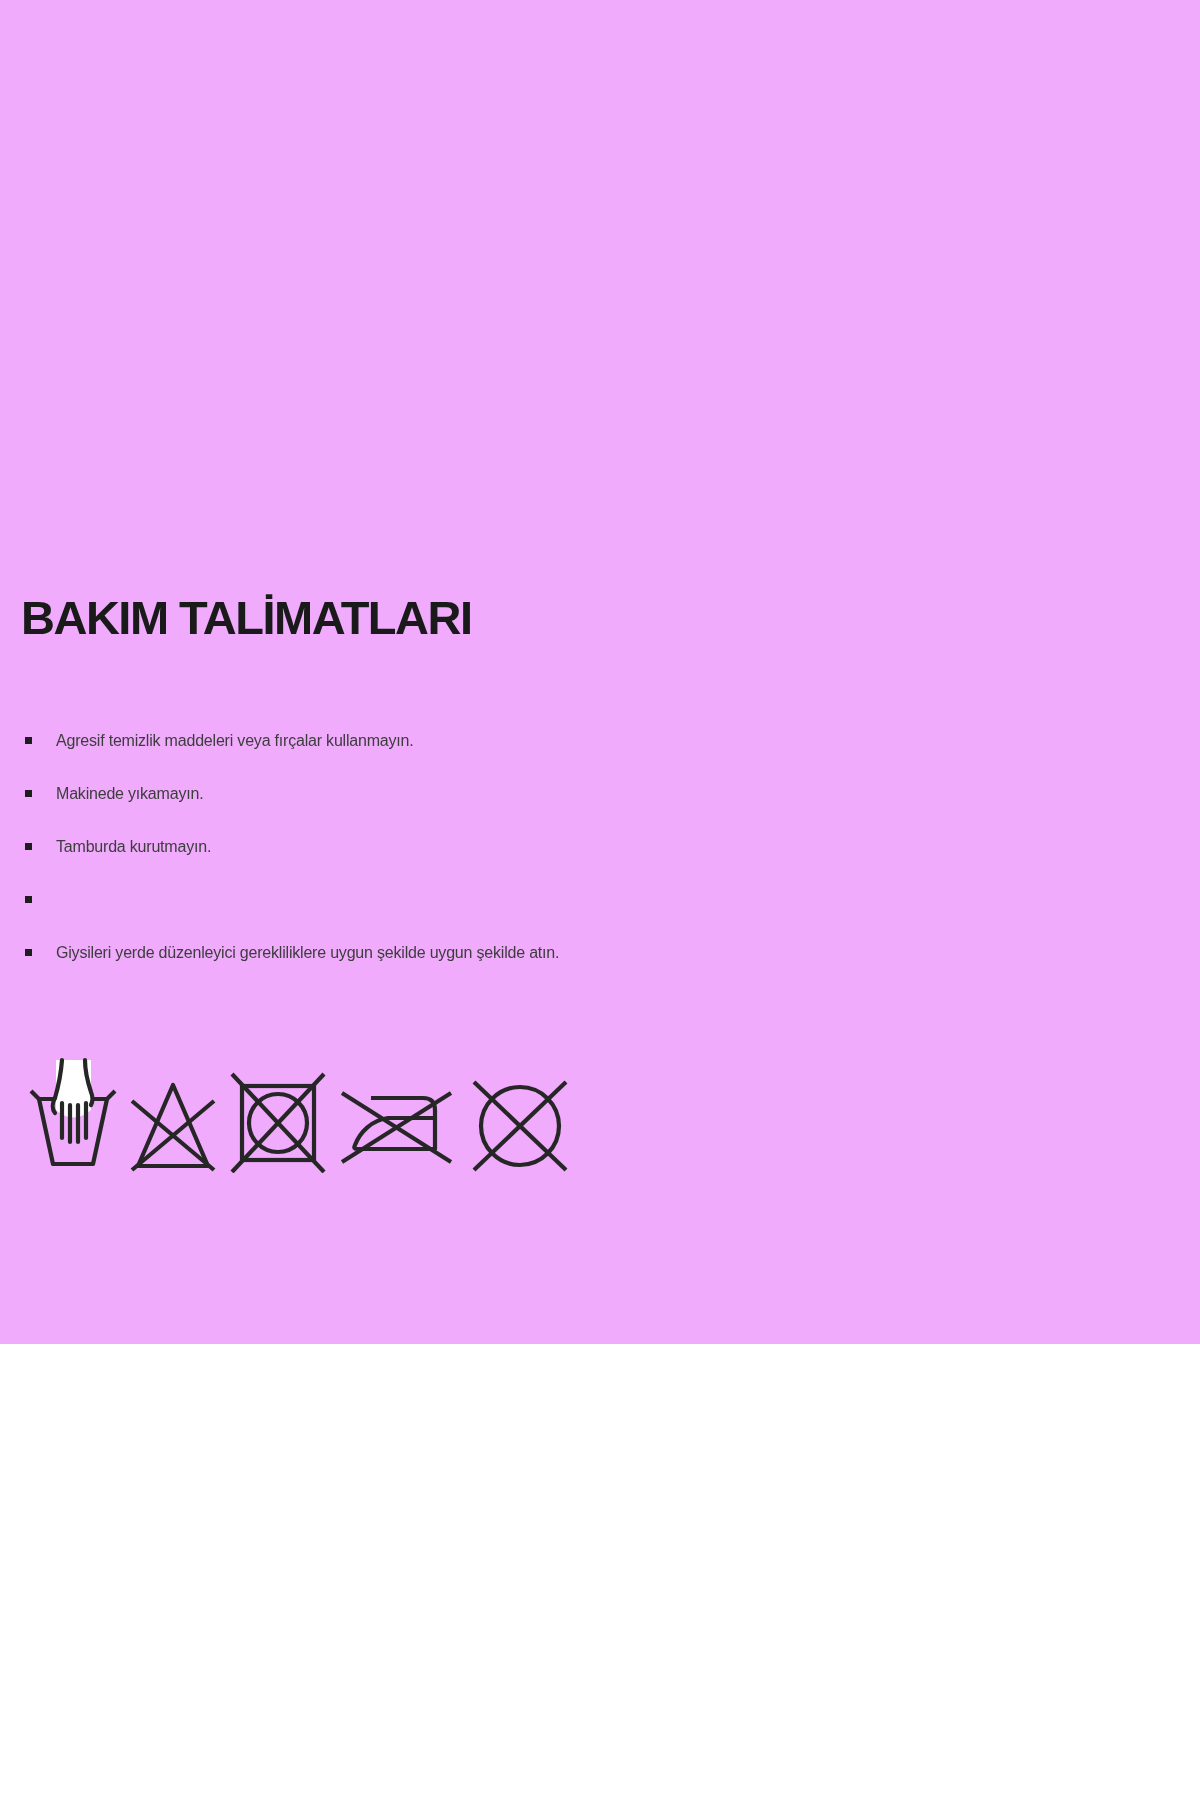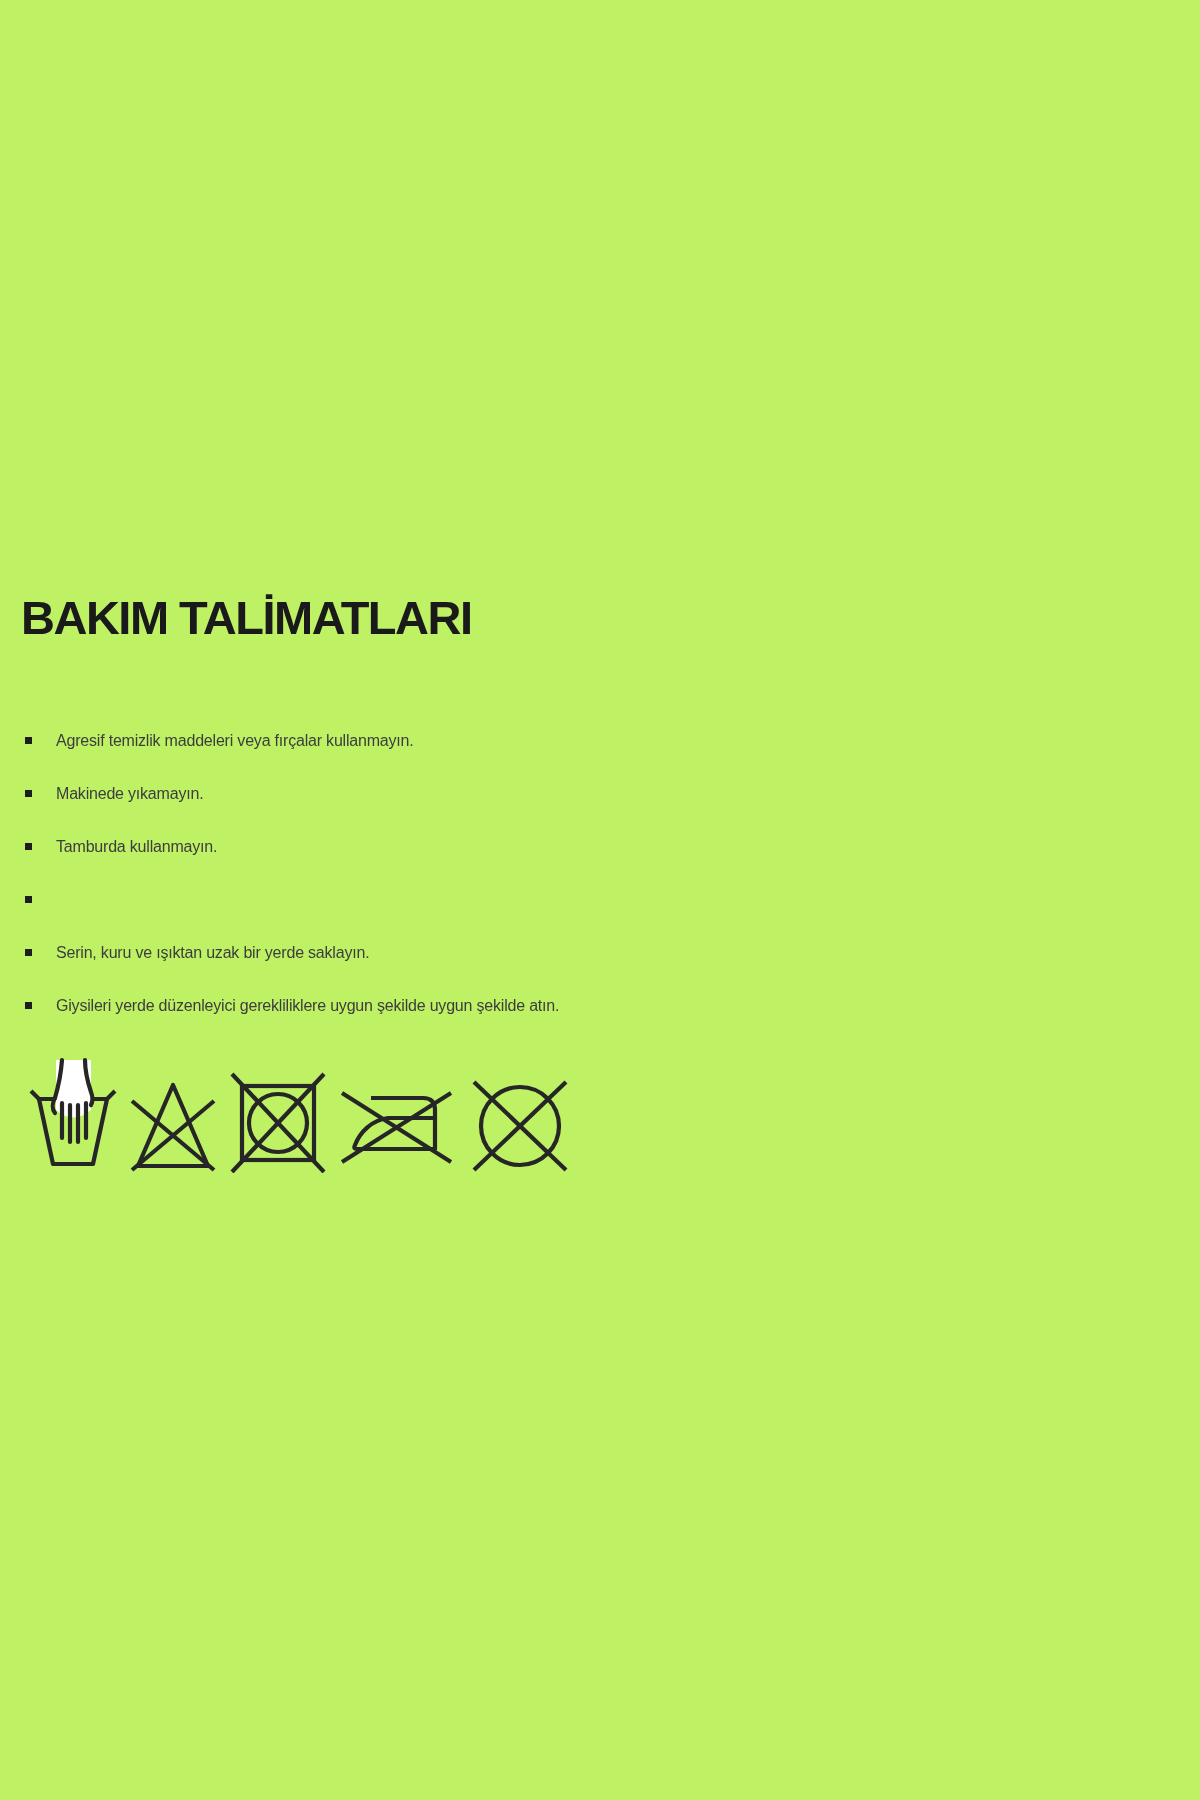--- a/index.html
+++ b/index.html
@@ -1,20 +1,20 @@
 <!DOCTYPE html>
 <html><head>
 <meta charset="utf-8">
 <style>
   html, body { margin: 0; padding: 0; background: #ffffff; }
   #page {
     position: relative;
     width: 1200px;
-    height: 1800px;
-    background: #bef264;
+    height: 1344px;
+    background: #f0abfc;
     overflow: hidden;
     font-family: "Liberation Sans", sans-serif;
   }
   h1.section-title {
     position: absolute;
     left: 21px;
     top: 593px;
     margin: 0;
     font-size: 47px;
     line-height: 1.05;
@@ -73,28 +73,24 @@
     <li>
       <span class="bullet"></span>
       <span class="li-text">Agresif temizlik maddeleri veya fırçalar kullanmayın.</span>
     </li>
     <li>
       <span class="bullet"></span>
       <span class="li-text">Makinede yıkamayın.</span>
     </li>
     <li>
       <span class="bullet"></span>
-      <span class="li-text">Tamburda kullanmayın.</span>
+      <span class="li-text">Tamburda kurutmayın.</span>
     </li>
     <li>
       <span class="bullet"></span>
-    </li>
-    <li>
-      <span class="bullet"></span>
-      <span class="li-text">Serin, kuru ve ışıktan uzak bir yerde saklayın.</span>
     </li>
     <li>
       <span class="bullet"></span>
       <span class="li-text">Giysileri yerde düzenleyici gerekliliklere uygun şekilde uygun şekilde atın.</span>
     </li>
   </ul>
 
   <div class="symbols-row">
 
     <svg width="92" height="125" viewBox="0 0 92 125" fill="none" stroke="#262626" stroke-width="4.2" aria-label="hand-wash-icon">

